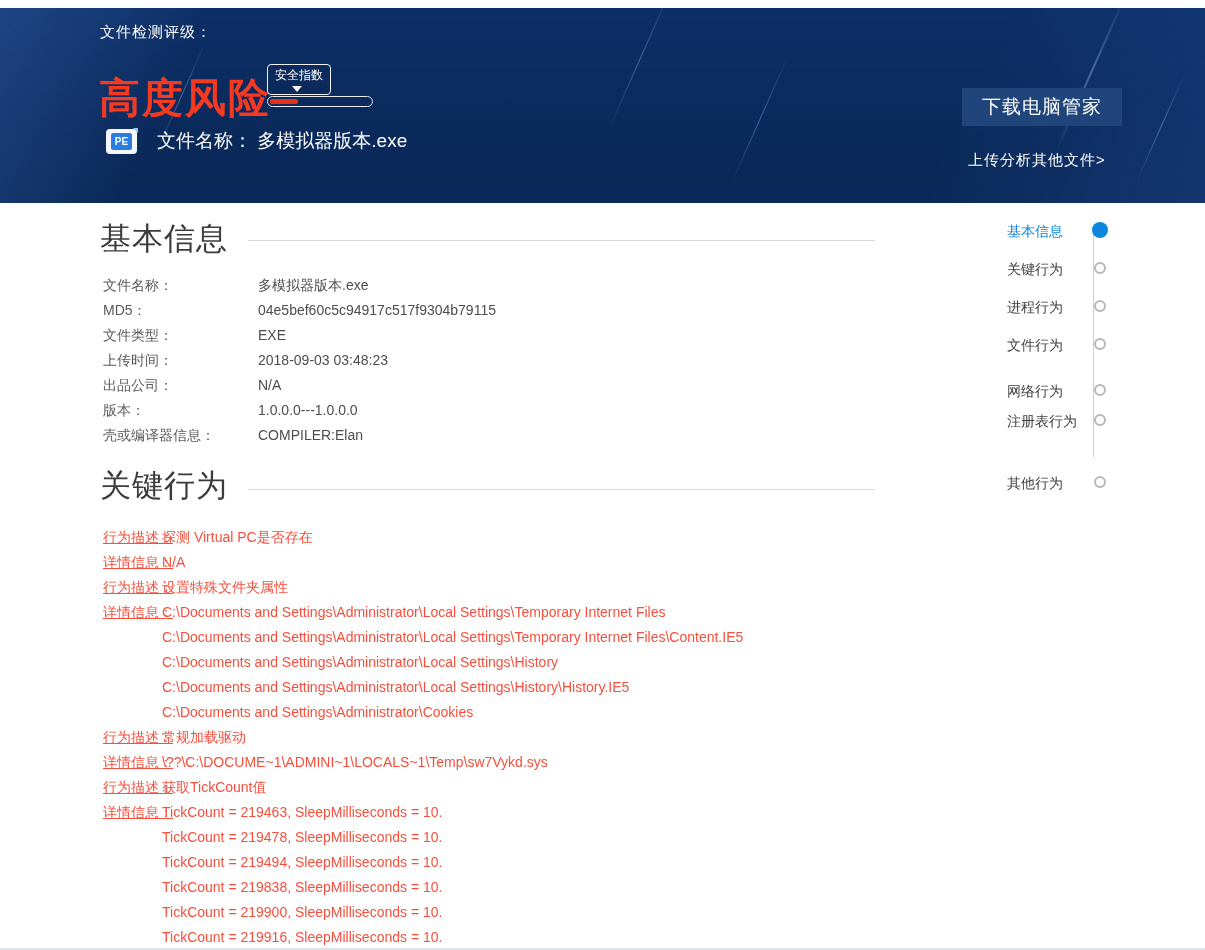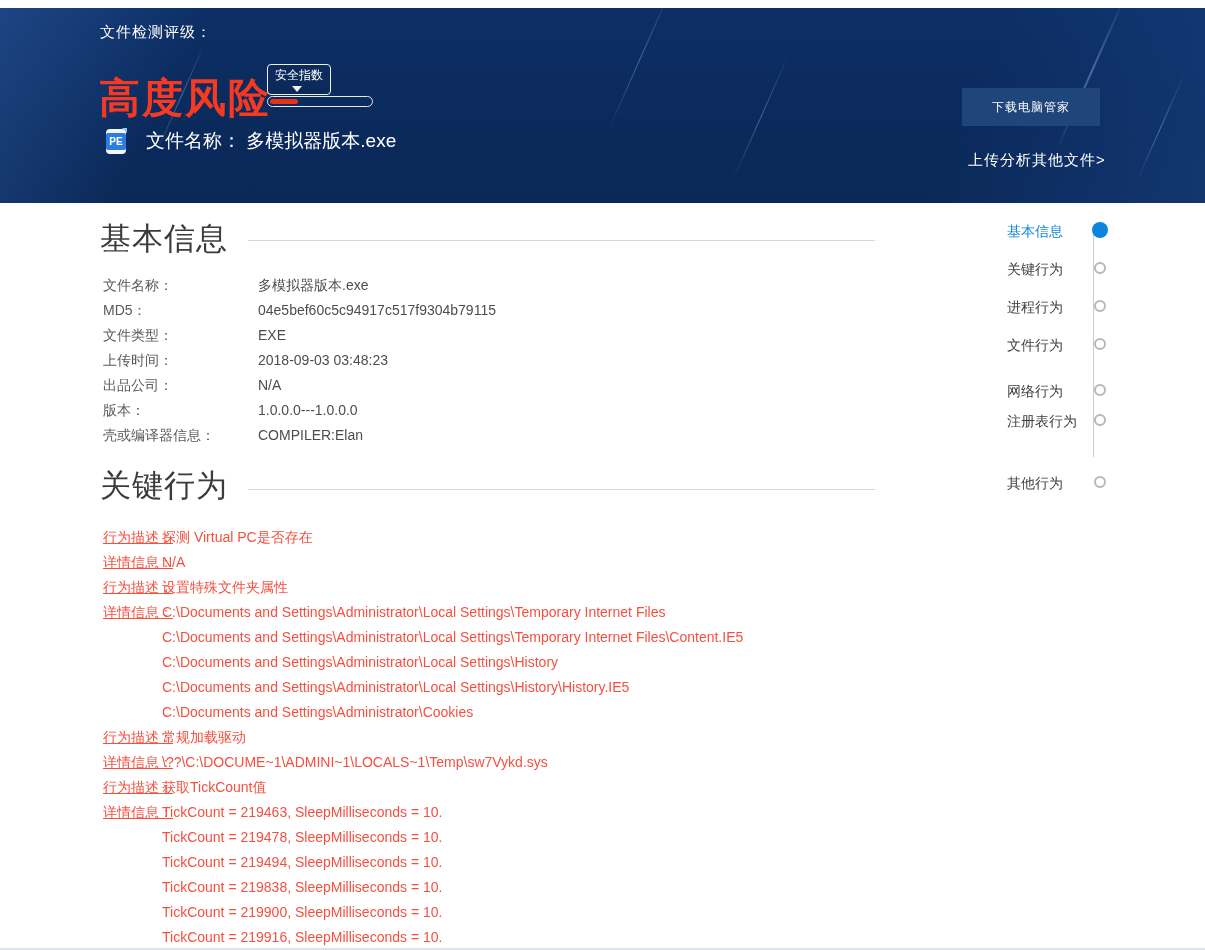--- a/index.html
+++ b/index.html
@@ -32,30 +32,30 @@
   .gauge-badge { display:inline-block; border:1px solid #f2f2f2; border-radius:4px;
     padding:2px 7px 10px 7px; font-size:12px; color:#ffffff; background:rgba(10,35,80,0.25); }
   .gauge-pointer { position:absolute; left:25px; top:22px; width:0; height:0;
     border-left:5px solid transparent; border-right:5px solid transparent; border-top:6px solid #f2f2f2; }
   .gauge-bar { position:absolute; left:0; top:32px; width:106px; height:11px;
     border:1px solid #e9e9e9; border-radius:6px; background:transparent; }
   .gauge-fill { position:absolute; left:2px; top:2px; height:5px; border-radius:3px;
     background:var(--bar-red); width:27%; }
 
   .file-row { position:absolute; left:106px; top:120px; height:26px; display:flex; align-items:center; }
-  .pe-icon { position:relative; width:20px; height:25px; background:#f4f7fb; border-radius:4px;
+  .pe-icon { position:relative; width:31px; height:25px; background:#f4f7fb; border-radius:4px;
     display:flex; align-items:center; justify-content:center; }
   .pe-page { position:relative; width:21px; height:17px; background:#2a7de1; border-radius:2px;
     color:#fff; font-size:10px; font-weight:bold; display:flex; align-items:center; justify-content:center; }
   .pe-fold { position:absolute; right:-1px; top:-1px; width:0; height:0;
     border-left:5px solid transparent; border-top:5px solid #9cc5ef; }
   .file-name-text { margin-left:20px; font-size:19px; color:#ffffff; }
 
-  .download-btn { position:absolute; left:962px; top:80px; width:138px; height:38px;
-    background:#20457b; border:none; color:#ffffff; font-size:12px; letter-spacing:1px; cursor:pointer;
+  .download-btn { position:absolute; left:962px; top:80px; width:160px; height:38px;
+    background:#20457b; border:none; color:#ffffff; font-size:19px; letter-spacing:1px; cursor:pointer;
     font-family:inherit; }
   .upload-link { position:absolute; left:968px; top:143px; font-size:15px; color:#ffffff;
     text-decoration:none; letter-spacing:1px; cursor:pointer; }
 
   
   .content { position:absolute; left:0; top:203px; width:1205px; height:655px; background:#fff; }
 
   .section-title { position:absolute; left:100px; font-size:31px; font-weight:400; color:#3b3b3b; letter-spacing:1px; }
   #basic-title { top:15px; }
   #key-title { top:262px; }

